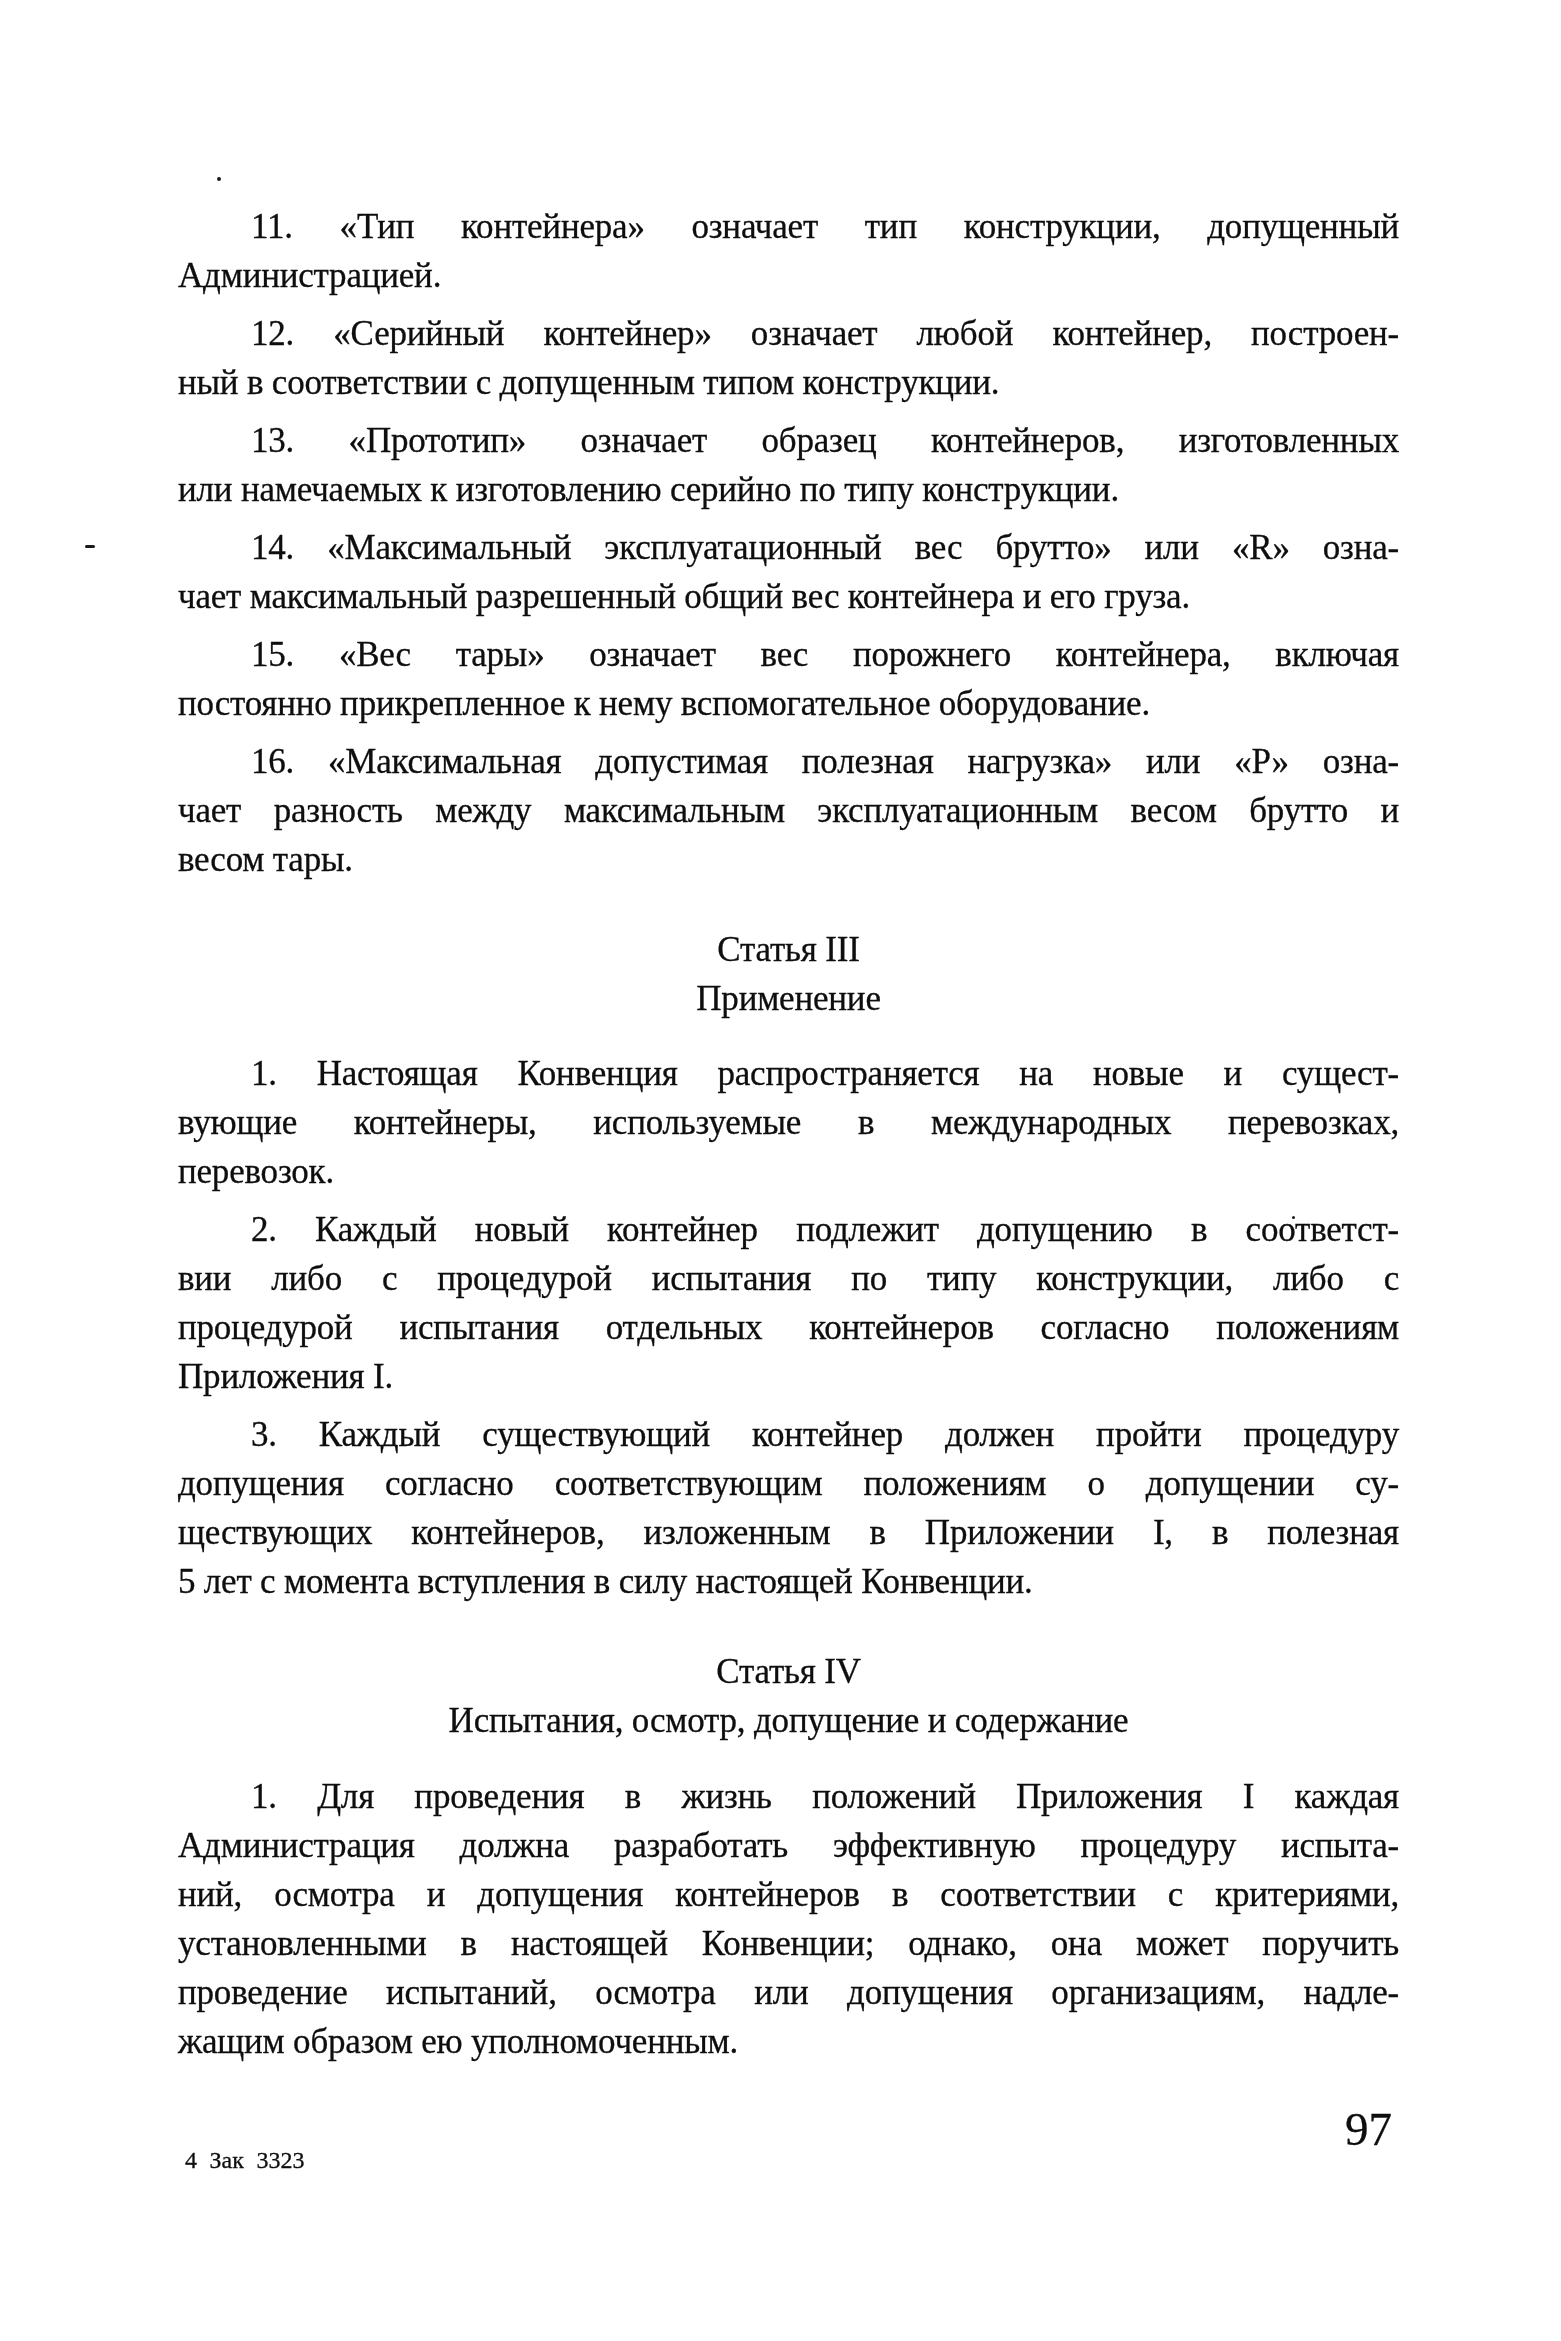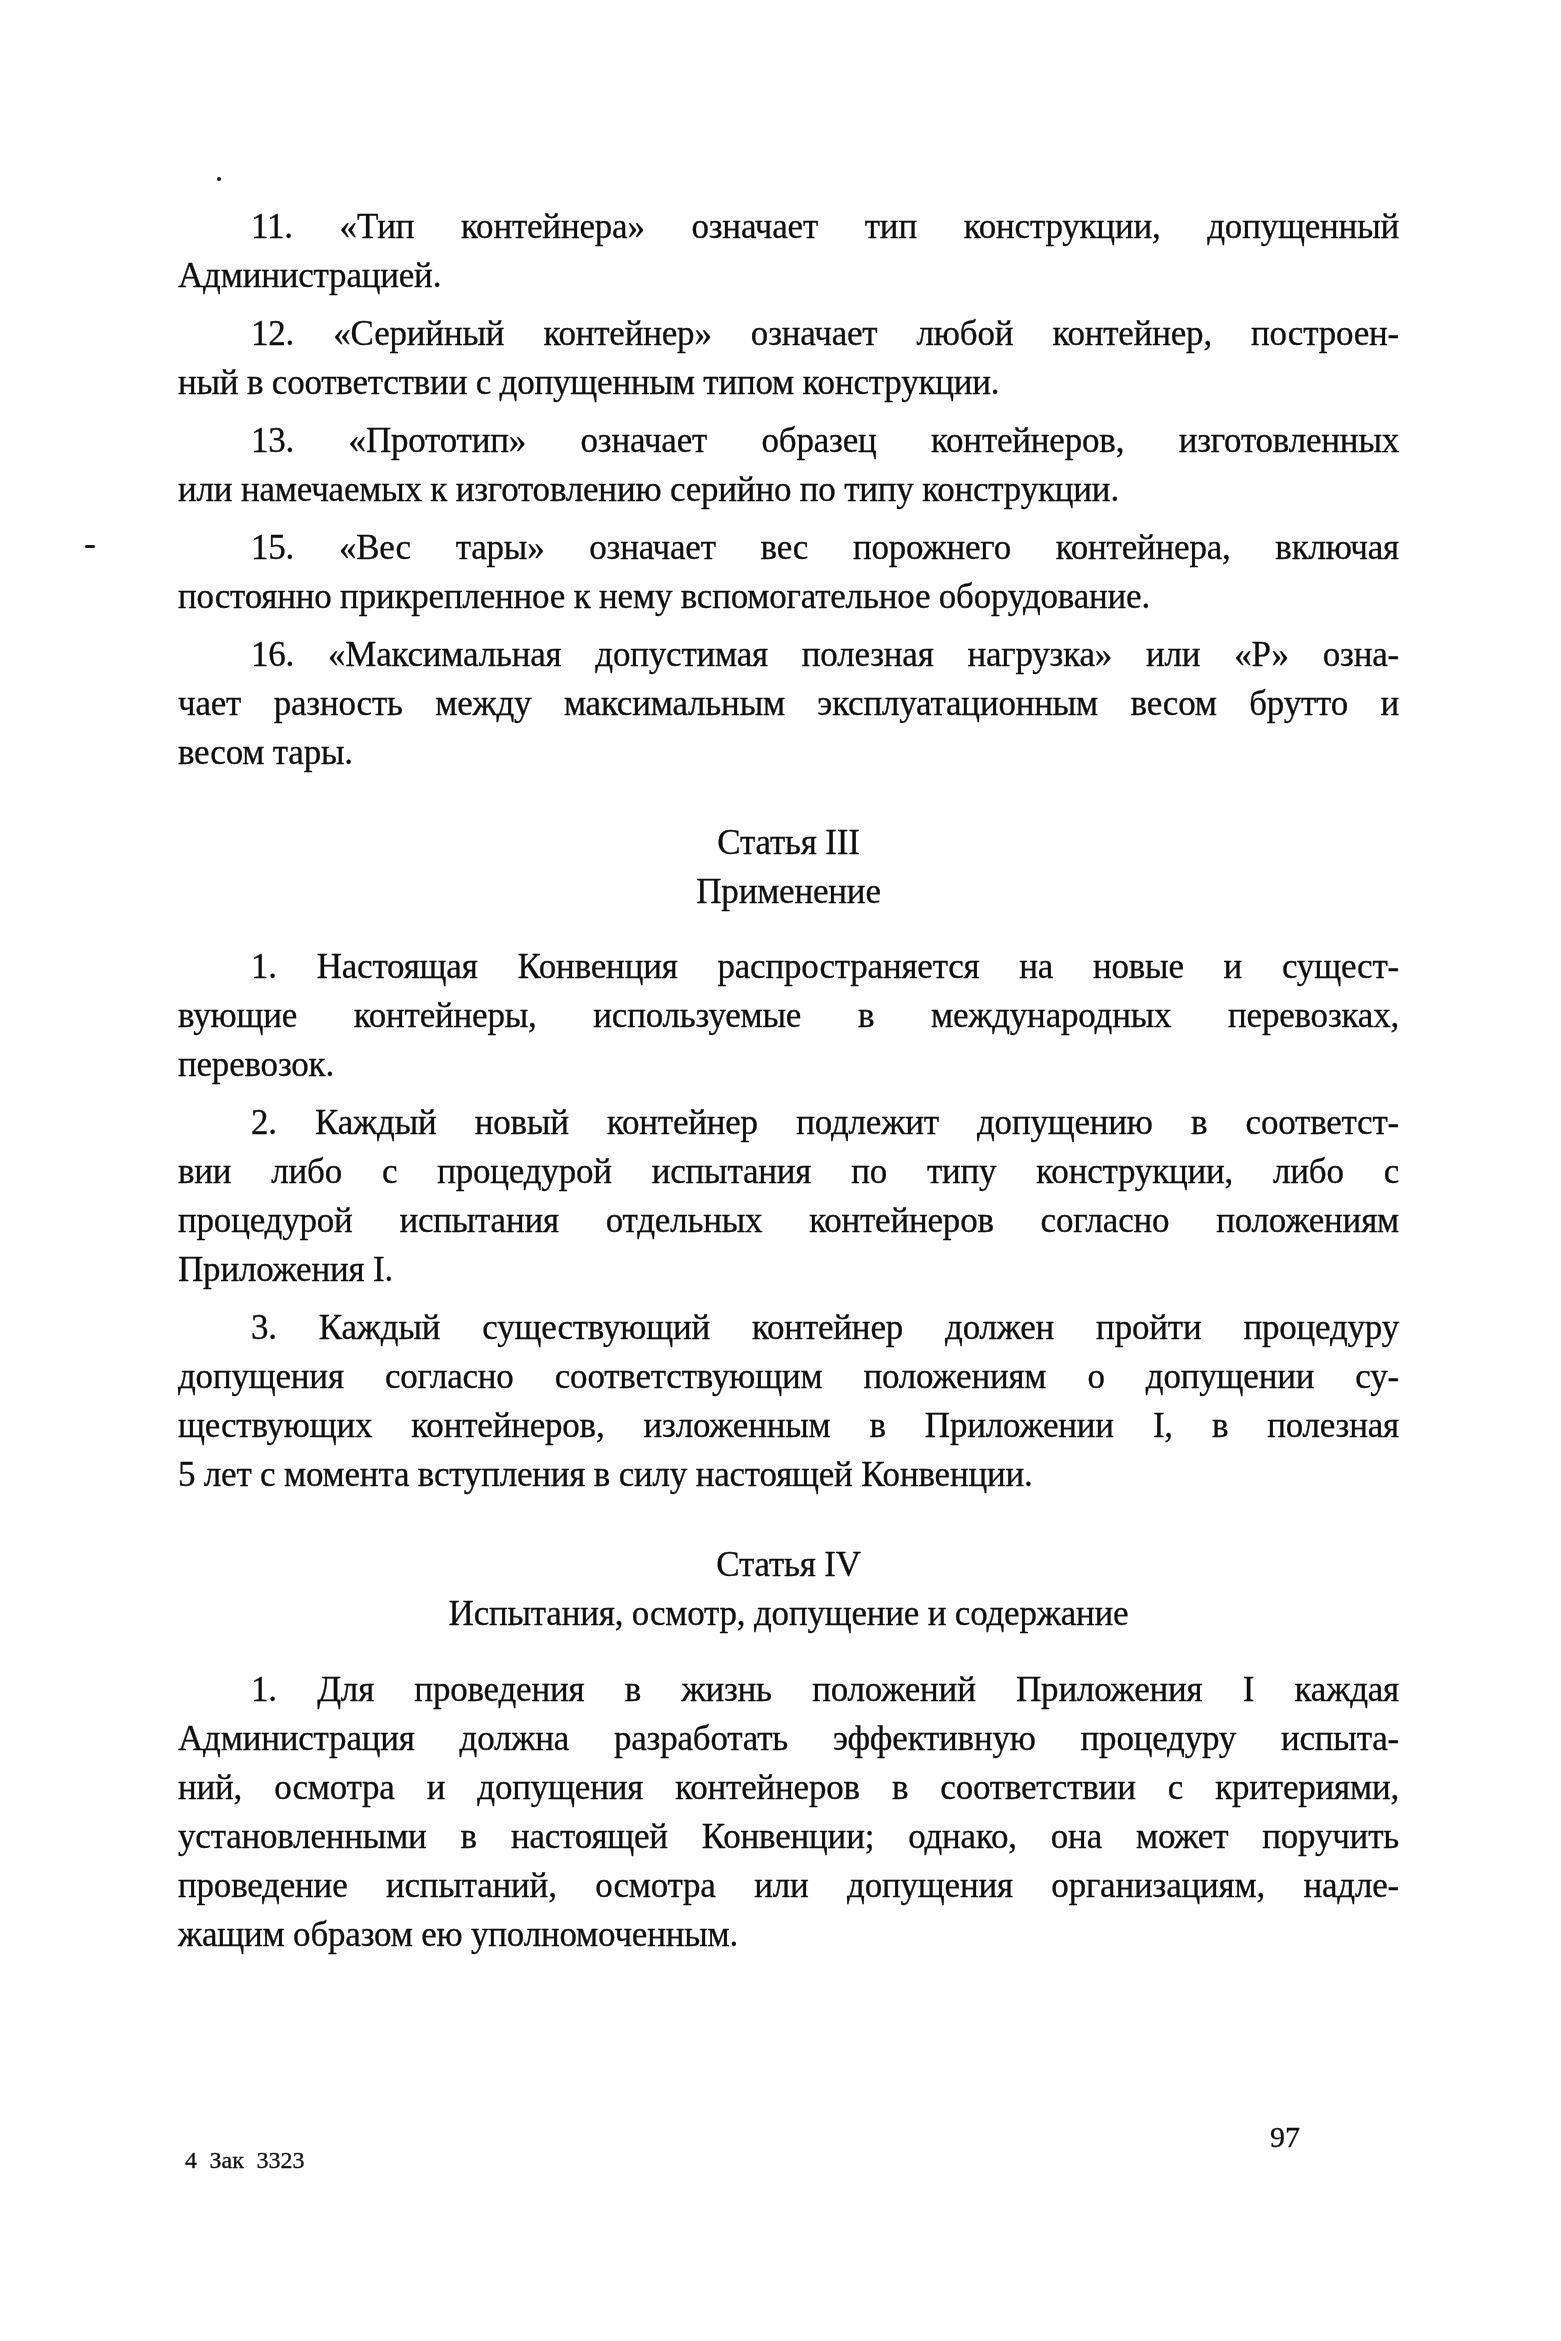--- a/index.html
+++ b/index.html
@@ -27,23 +27,22 @@
   .heading-block { margin:41px 0 26.4px 0; }
   .heading-line { text-align:left; text-align-last:center; }
   .footer-note {
     position:absolute;
     left:185px; top:2147px;
     font-size:24px;
     word-spacing:6.6px;
   }
   .page-number {
     position:absolute;
-    left:1270px; top:2102px;
-    font-size:30px;
-    margin-top:18px;
+    left:1345px; top:2102px;
+    font-size:47px;
   }
   .speck { position:absolute; background:#1a1a1a; }
   .speck.s1 { left:85px; top:545px; width:10px; height:3.3px; border-radius:1.7px; }
   .speck.s2 { left:217px; top:177px; width:4.1px; height:4.1px; border-radius:50%; }
   .speck.s3 { left:1292px; top:1216px; width:3.3px; height:3.3px; border-radius:50%; }
 </style>
 </head>
 <body>
 
 <div class="page">
@@ -62,20 +61,24 @@
     <div class="para">
       <div class="line first">12. «Серийный контейнер» означает любой контейнер, построен-</div>
       <div class="line last">ный в соответствии с допущенным типом конструкции.</div>
     </div>
 
     <div class="para">
       <div class="line first">13. «Прототип» означает образец контейнеров, изготовленных</div>
       <div class="line last">или намечаемых к изготовлению серийно по типу конструкции.</div>
     </div>
 
+    <div class="para">
+      <div class="line first">14. «Максимальный эксплуатационный вес брутто» или «R» озна-</div>
+      <div class="line last">чает максимальный разрешенный общий вес контейнера и его груза.</div>
+    </div>
 
     <div class="para">
       <div class="line first">15. «Вес тары» означает вес порожнего контейнера, включая</div>
       <div class="line last">постоянно прикрепленное к нему вспомогательное оборудование.</div>
     </div>
 
     <div class="para">
       <div class="line first">16. «Максимальная допустимая полезная нагрузка» или «Р» озна-</div>
       <div class="line">чает разность между максимальным эксплуатационным весом брутто и</div>
       <div class="line last">весом тары.</div>

